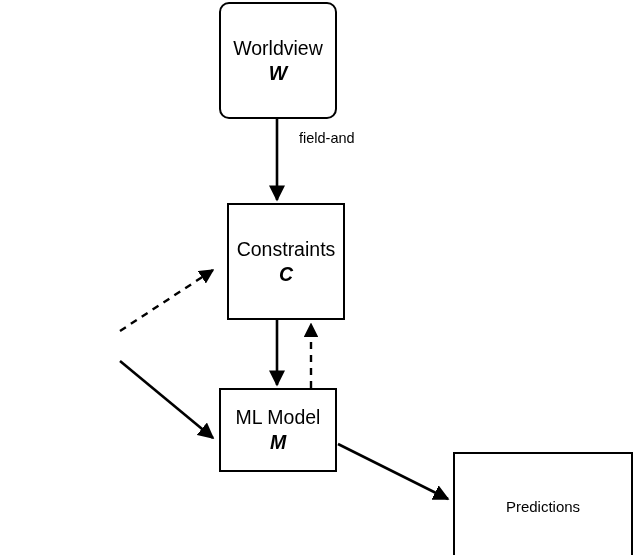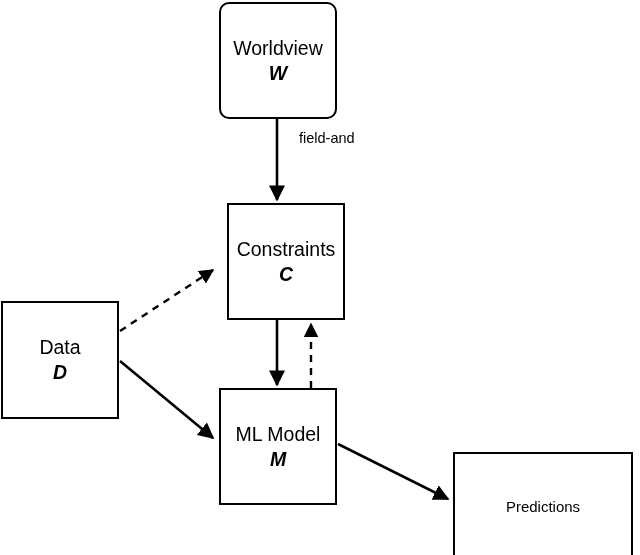--- a/index.html
+++ b/index.html
@@ -40,21 +40,21 @@
     font-size: 19.5px;
     font-weight: bold;
     font-style: italic;
     color: #000000;
     line-height: 1.28;
     text-align: center;
   }
   #node-worldview { left: 219px; top: 2px;   width: 118px; height: 117px; border-radius: 10px; }
   #node-constraints { left: 219px; top: 203px; width: 118px; height: 117px; margin-left: 8px; }
   #node-data       { left: 1px;   top: 301px; width: 118px; height: 118px; }
-  #node-mlmodel    { left: 219px; top: 388px; width: 118px; height: 117px; }
+  #node-mlmodel    { left: 219px; top: 388px; width: 118px; height: 84px; }
   #node-predictions{ left: 453px; top: 452px; width: 180px; height: 110px; }
 
   #node-predictions .node-label { font-size: 15px; }
 
   .edge-layer {
     position: absolute;
     left: 0;
     top: 0;
     width: 640px;
     height: 555px;
@@ -98,24 +98,20 @@
   <div class="node" id="node-worldview">
     <div class="node-label">Worldview</div>
     <div class="node-symbol">W</div>
   </div>
 
   <div class="node" id="node-constraints">
     <div class="node-label">Constraints</div>
     <div class="node-symbol">C</div>
   </div>
 
-  <div class="node" id="node-data">
-    <div class="node-label">Data</div>
-    <div class="node-symbol">D</div>
-  </div>
 
   <div class="node" id="node-mlmodel">
     <div class="node-label">ML Model</div>
     <div class="node-symbol">M</div>
   </div>
 
   <div class="node" id="node-predictions">
     <div class="node-label">Predictions</div>
   </div>
 

